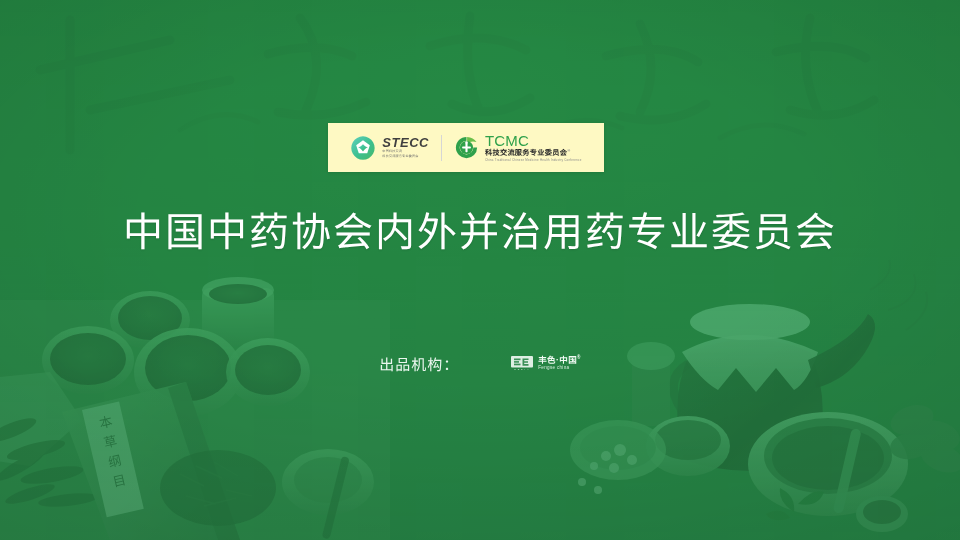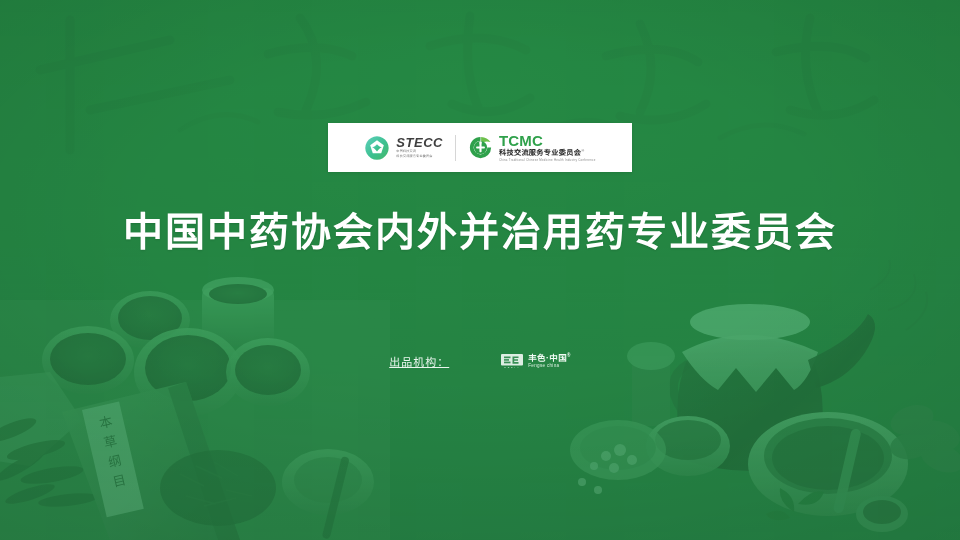--- a/index.html
+++ b/index.html
@@ -93,23 +93,23 @@
     display: flex;
     flex-direction: column;
     align-items: center;
   }
 
   
   .logo-bar {
     position: absolute;
     left: 328px;
     top: 123px;
-    width: 304px;
+    width: 276px;
     height: 49px;
-    background: #ffffff;
+    background: #fef9c3;
     display: flex;
     align-items: center;
     justify-content: center;
     gap: 0;
     box-shadow: 0 1px 3px rgba(0,0,0,.10);
   }
   .logo-cell {
     display: flex;
     align-items: center;
     gap: 6px;
@@ -137,21 +137,21 @@
     color: #6d6d6d;
     line-height: 1.5;
     letter-spacing: .2px;
     transform-origin: left center;
   }
 
   
   .tcmc-mark { width: 25px; height: 25px; flex: none; }
   .tcmc-text { display: flex; flex-direction: column; justify-content: center; }
   .tcmc-word {
-    font-weight: bold;
+    font-weight: normal;
     font-size: 15px;
     letter-spacing: .2px;
     color: #2fa14b;
     line-height: 1;
   }
   .tcmc-cn {
     font-size: 7.2px;
     color: #2a2a2a;
     font-weight: bold;
     letter-spacing: .3px;
@@ -171,44 +171,43 @@
   .title-block {
     position: absolute;
     top: 206px;
     left: 0;
     width: 960px;
     text-align: center;
     color: #ffffff;
   }
   .title-line {
     font-family: "Liberation Serif", "DejaVu Serif", serif;
-    font-weight: 700;
+    font-weight: 400;
     font-size: 40px;
     line-height: 53px;
     letter-spacing: 2px;
     color: #ffffff;
     text-shadow: 0 1px 2px rgba(0,0,0,.12);
   }
 
   
   .producer-row {
     position: absolute;
     top: 353px;
     left: 0;
     width: 960px;
     display: flex;
     align-items: center;
     justify-content: center;
     gap: 52px;
   }
   .producer-label {
-    font-size: 11px;
+    font-size: 15px;
     color: #eaf6ee;
     letter-spacing: 1px;
-    text-decoration: underline;
   }
   .producer-logo {
     display: flex;
     align-items: center;
     gap: 5px;
   }
   .fs-mark {
     width: 22px; height: 15px; flex: none;
   }
   .fs-text { display: flex; flex-direction: column; line-height: 1; }

